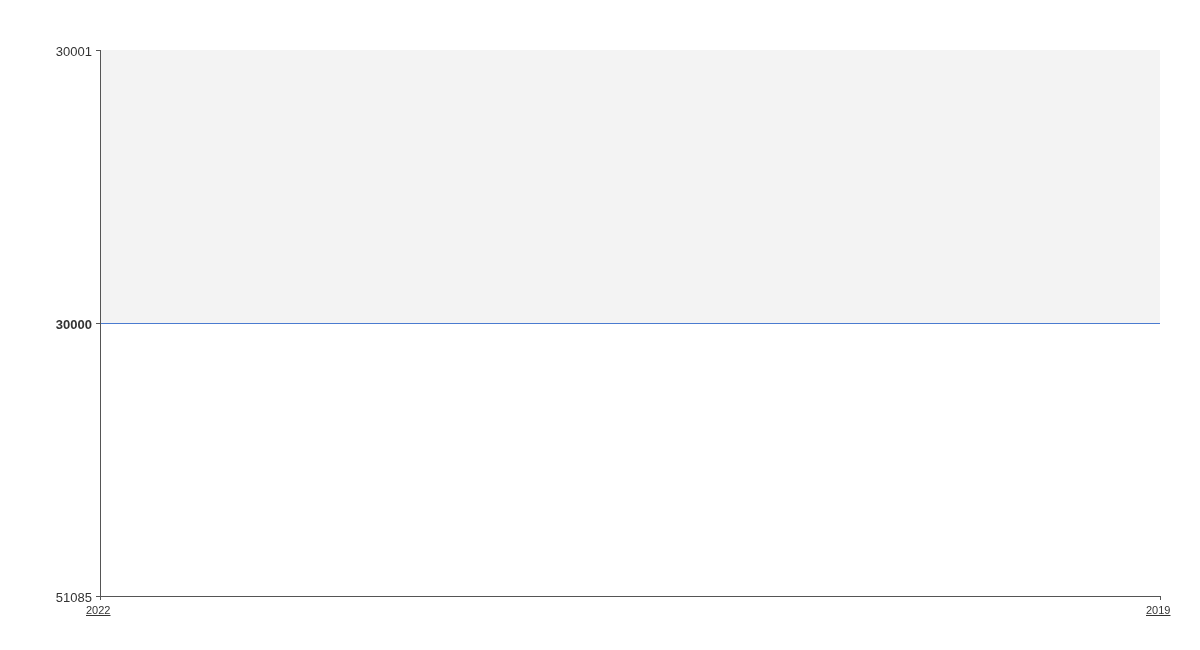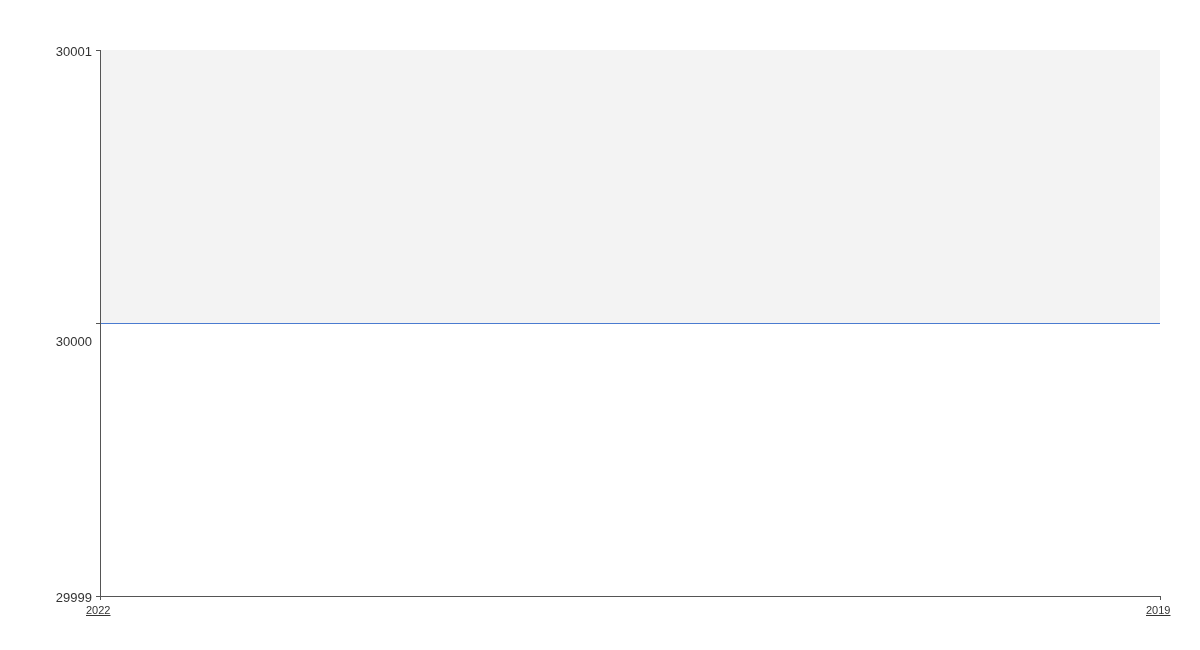--- a/index.html
+++ b/index.html
@@ -30,18 +30,18 @@
   <div class="axis-bottom"></div>
 
   <div class="tick-left" style="top:50px;"></div>
   <div class="tick-left" style="top:323px;"></div>
   <div class="tick-left" style="top:596px;"></div>
 
   <div class="tick-bottom" style="left:100px;"></div>
   <div class="tick-bottom" style="left:1160px;"></div>
 
   <div class="ylabel" style="top:44px;">30001</div>
-  <div class="ylabel" style="top:334px;">30000</div>
-  <div class="ylabel" style="top:590px;">29999</div>
+  <div class="ylabel" style="top:317px;font-weight:bold;">30000</div>
+  <div class="ylabel" style="top:590px;">51085</div>
 
   <div class="xlabel" style="left:86px;">2022</div>
   <div class="xlabel" style="left:1146px;">2019</div>
 </div>
 
 </body></html>

